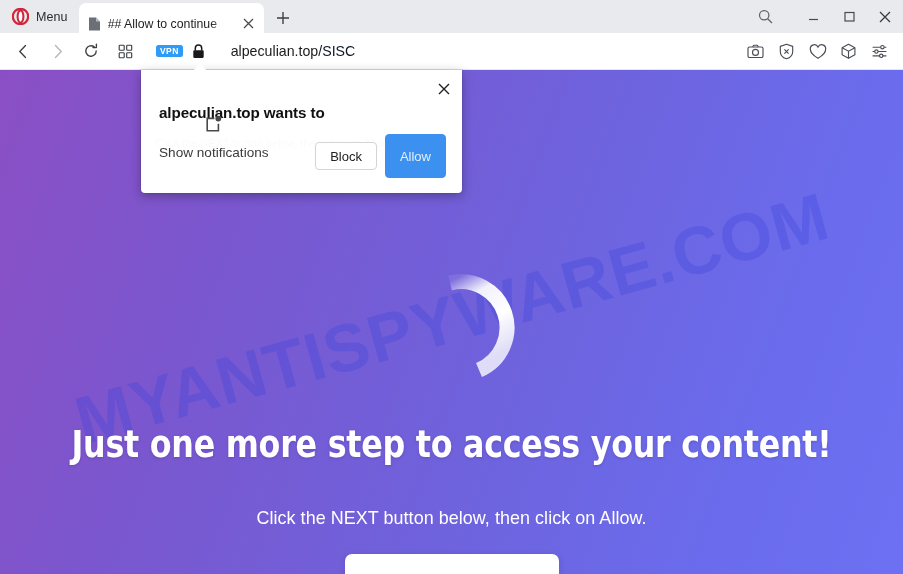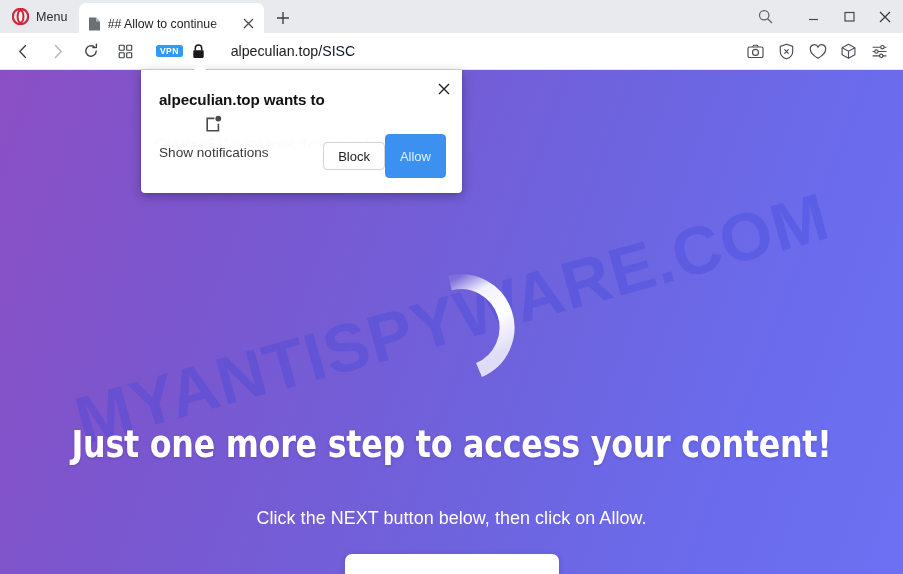--- a/index.html
+++ b/index.html
@@ -175,33 +175,33 @@
     background: #ffffff;
     clip-path: polygon(50% 0, 100% 100%, 0 100%);
   }
   .perm-close {
     position: absolute; right: 9px; top: 9px;
     width: 19px; height: 19px;
     display: flex; align-items: center; justify-content: center;
     cursor: pointer;
   }
   .perm-title {
-    position: absolute; left: 18px; top: 21px;
+    position: absolute; left: 18px; top: 34px;
     font-size: 15.2px; font-weight: bold; color: #111111;
     letter-spacing: -.1px;
   }
   .perm-row {
     position: absolute; left: 18px; top: 45px;
     display: flex; align-items: center; gap: 12px; flex-direction: column;
   }
   .perm-ico { width: 18px; height: 18px; display: block; flex: none; }
   .perm-text { font-size: 13.6px; color: #3a3a3a; }
   .perm-actions {
     position: absolute; right: 16px; bottom: 15px;
-    display: flex; align-items: center; gap: 0;
+    display: flex; align-items: center; gap: 8px;
   }
   .btn-block {
     height: 28px; padding: 0 14px;
     background: #ffffff; color: #202124;
     border: 1px solid #d2d4d8; border-radius: 4px;
     font-family: "Liberation Sans", sans-serif; font-size: 13px;
     cursor: pointer;
   }
   .btn-allow {
     height: 44px; padding: 0 14px;

